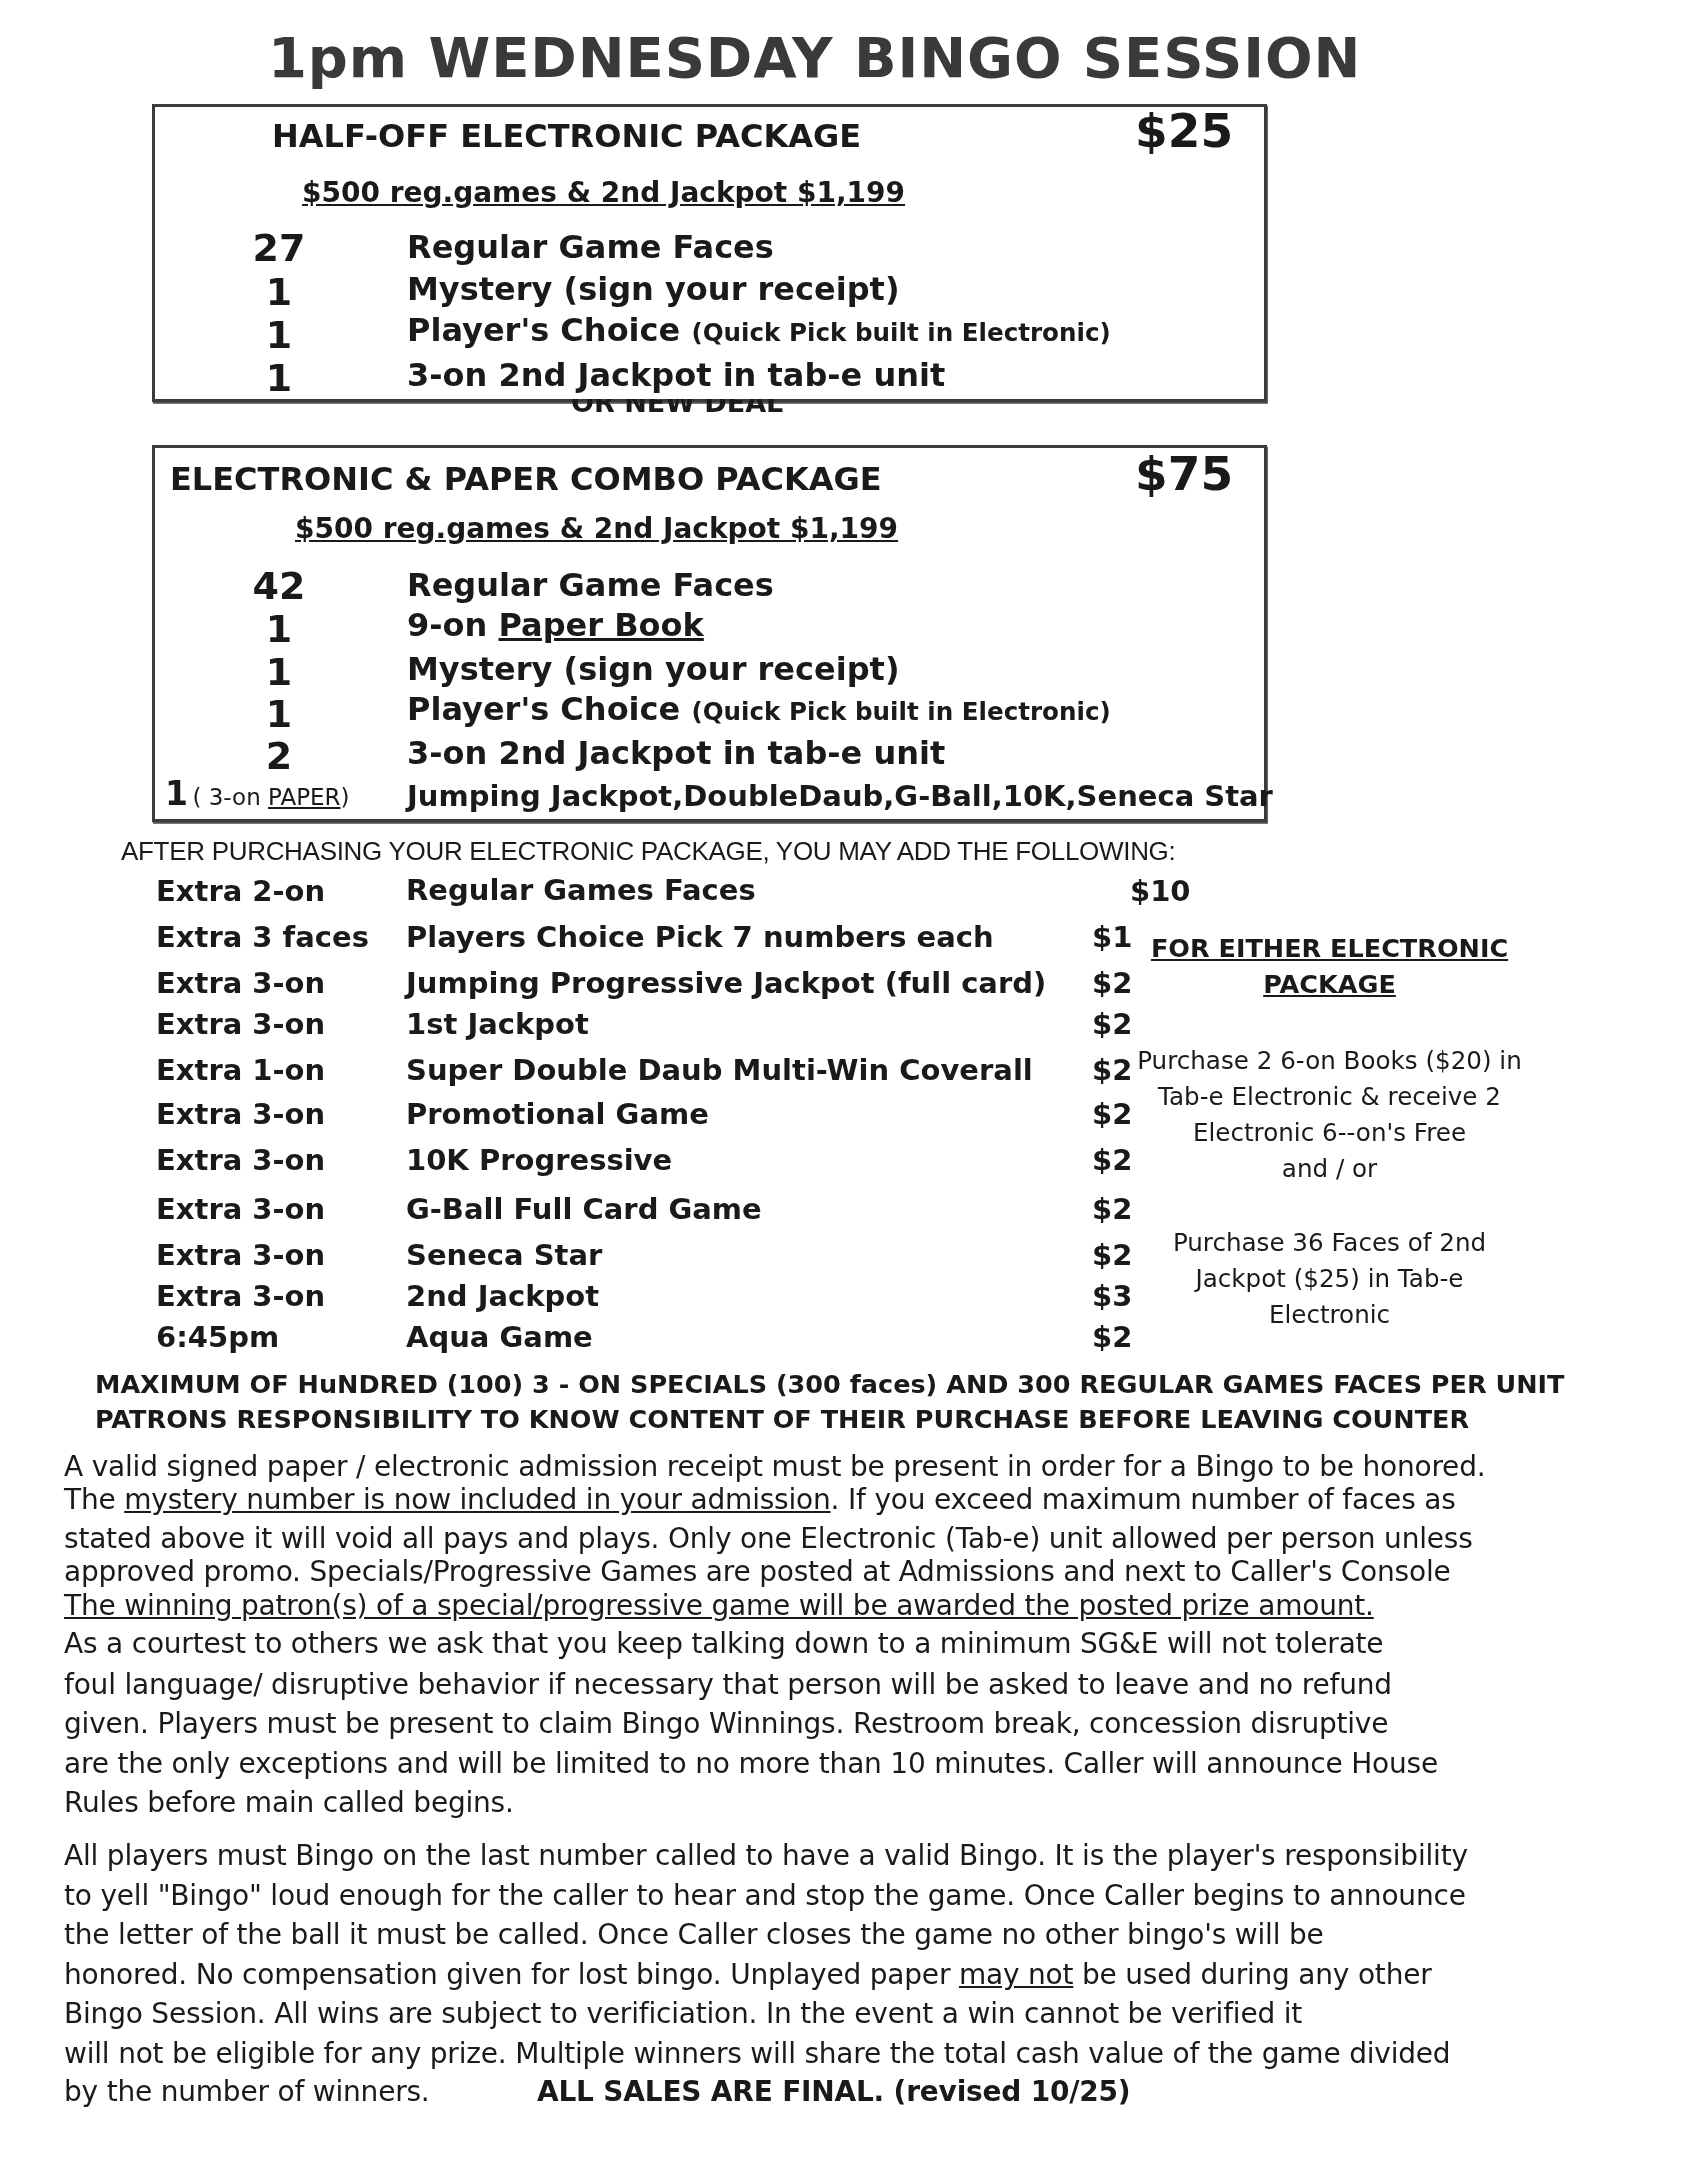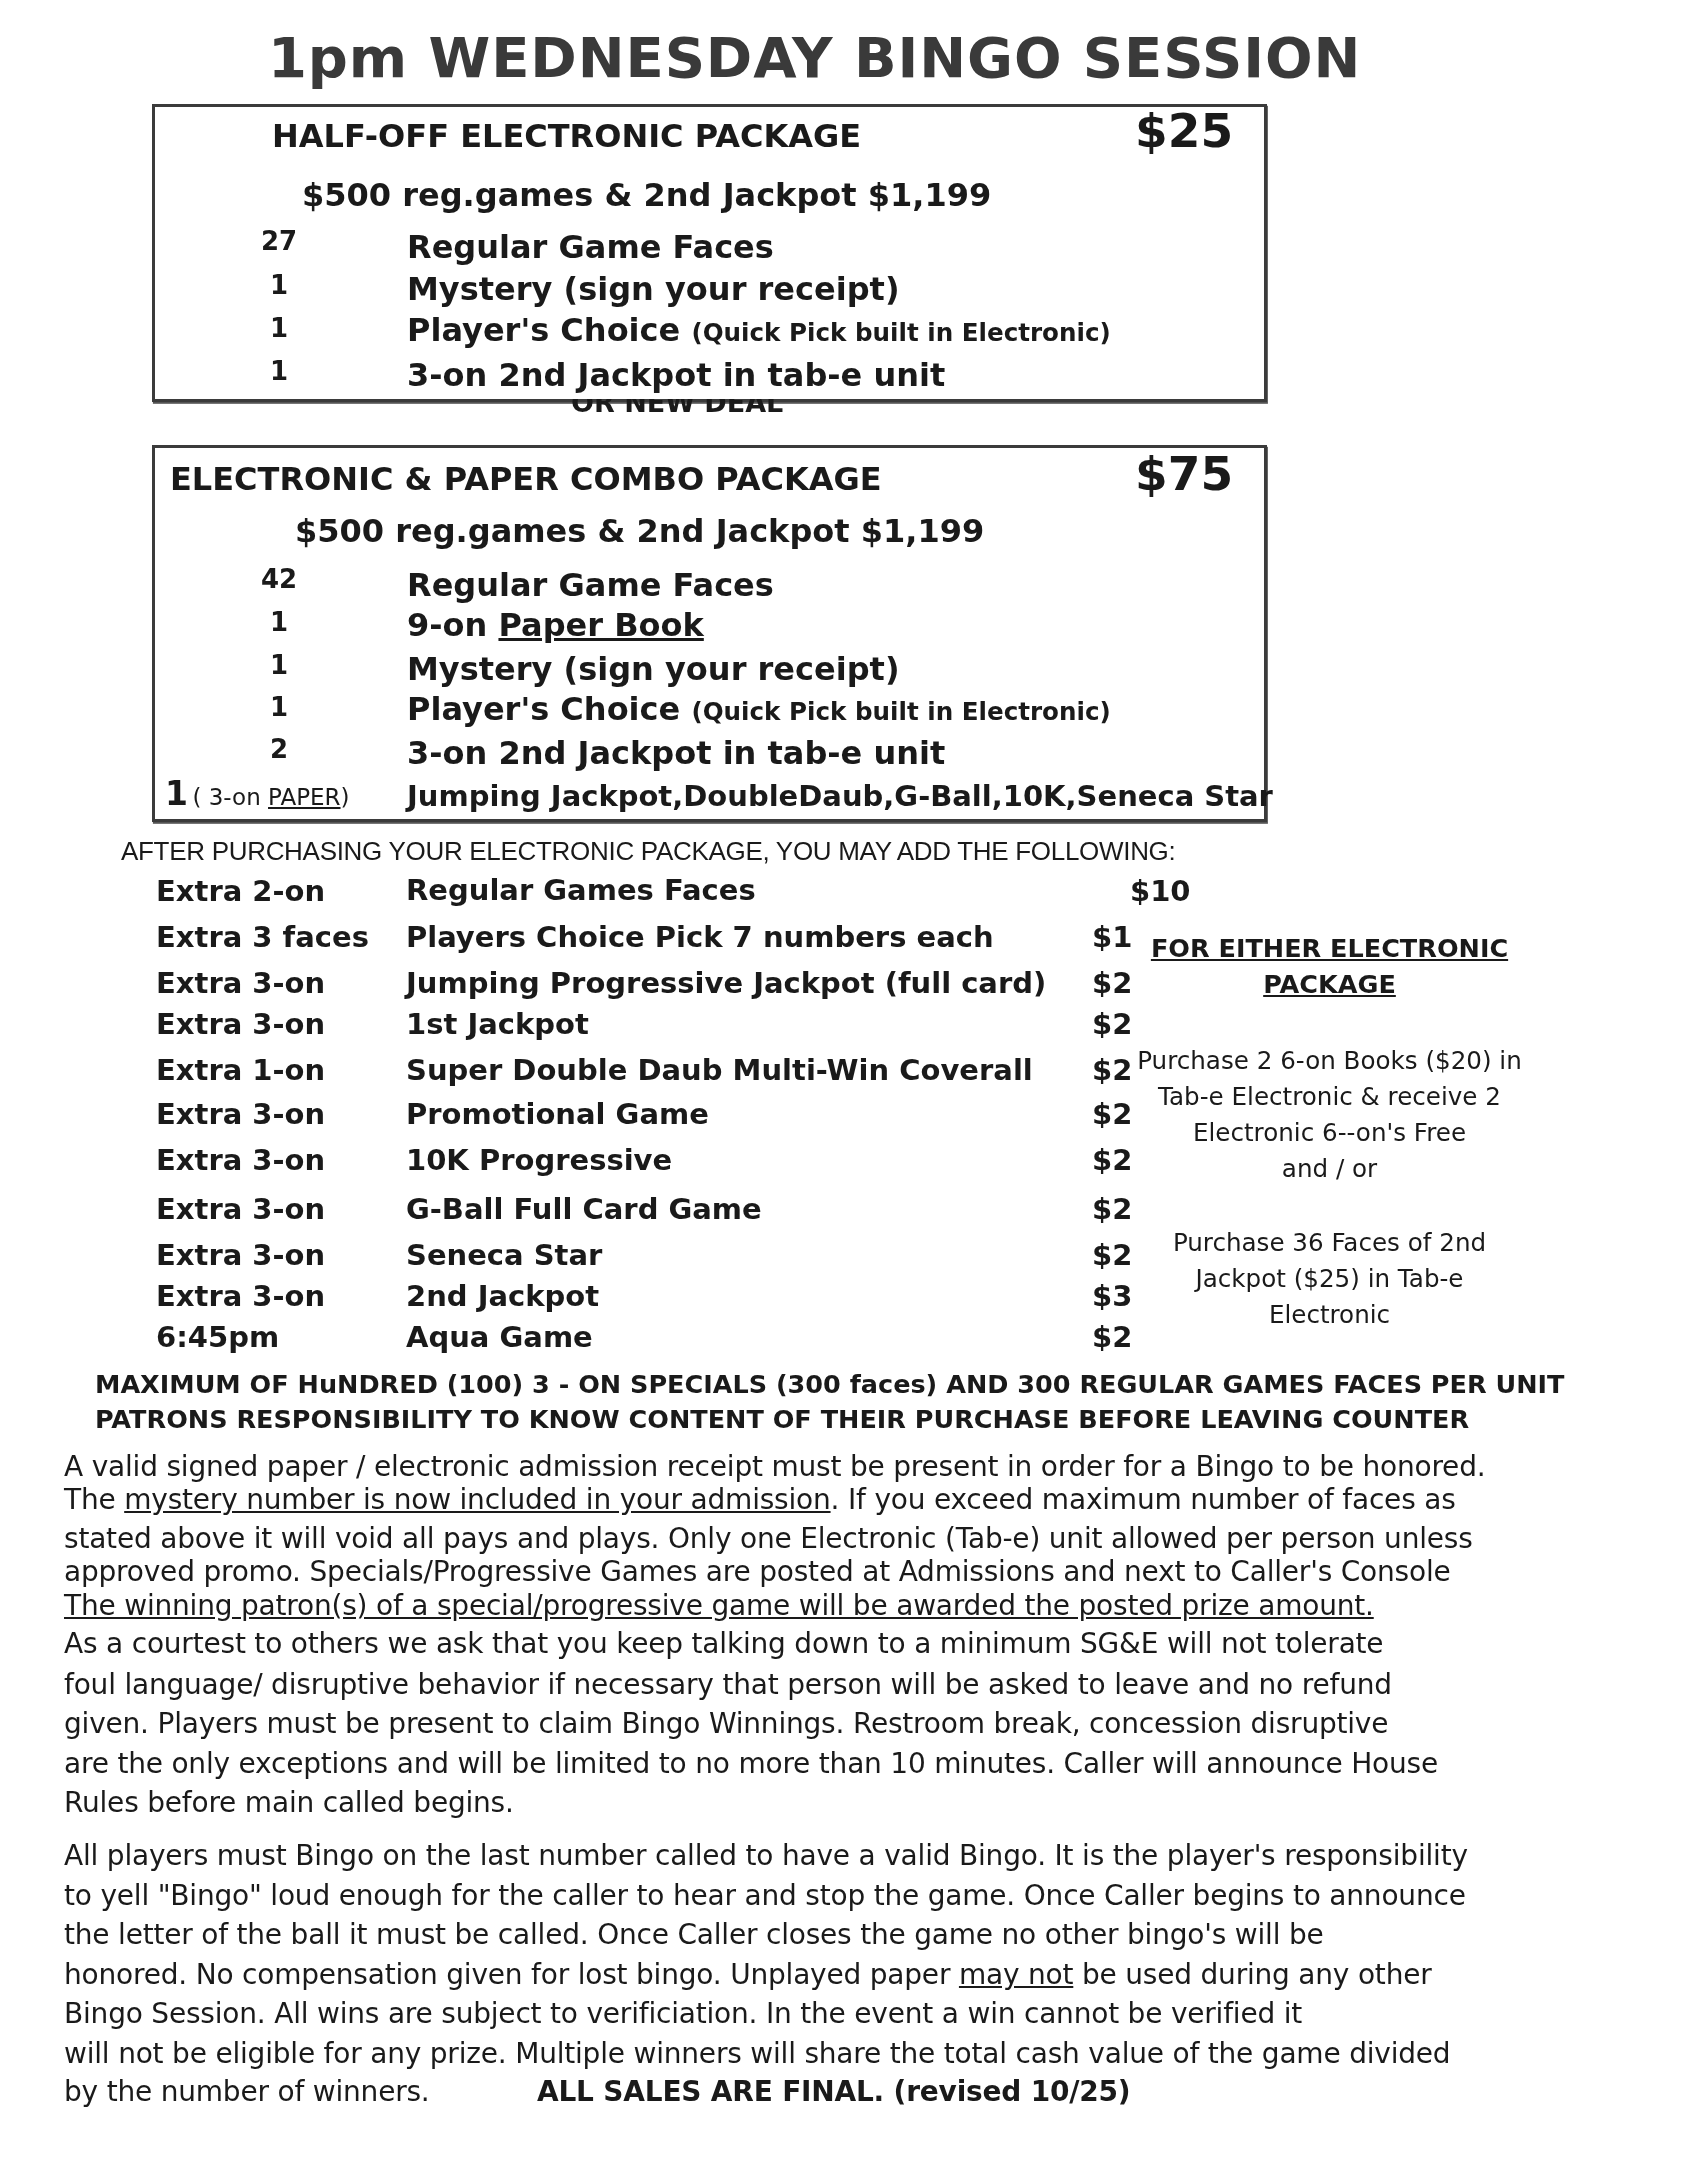--- a/index.html
+++ b/index.html
@@ -15,22 +15,22 @@
   }
   .title span { position: absolute; left: 268px; }
   .box {
     position: absolute; border: 3.5px solid #3b3b3b; box-sizing: border-box;
     box-shadow: 0.9px 1.8px 0 #555;
   }
   .box1 { left: 152px; top: 104px; width: 1115px; height: 298px; }
   .box2 { left: 152px; top: 445px; width: 1115px; height: 377px; }
   .pkg-title { font-weight: bold; font-size: 32px; font-family: "DejaVu Sans", sans-serif; }
   .pkg-price { font-weight: bold; font-size: 47px; font-family: "DejaVu Sans", sans-serif; }
-  .pkg-sub { font-weight: bold; font-size: 32px; font-family: "DejaVu Sans", sans-serif; }
-  .qty { font-weight: bold; font-size: 26px; font-family: "DejaVu Sans", sans-serif; text-align: center; width: 70px; }
+  .pkg-sub { font-weight: bold; font-size: 28px; font-family: "DejaVu Sans", sans-serif; text-decoration: underline; }
+  .qty { font-weight: bold; font-size: 38px; font-family: "DejaVu Sans", sans-serif; text-align: center; width: 70px; }
   .item { font-weight: bold; font-size: 32px; font-family: "DejaVu Sans", sans-serif; }
   .item small { font-size: 24.6px; }
   .u { text-decoration: underline; }
   .ornew {
     left: 571px; top: 399px; height: 26px; overflow: hidden;
     font-size: 27px; font-weight: bold; font-family: "DejaVu Sans", sans-serif;
   }
   .ornew span { display: block; margin-top: -12.3px; }
   .after { left: 121px; top: 836px; font-size: 26px; letter-spacing: -0.3px; }
   .row-label { left: 156px; font-weight: bold; font-size: 29px; font-family: "DejaVu Sans", sans-serif; }

